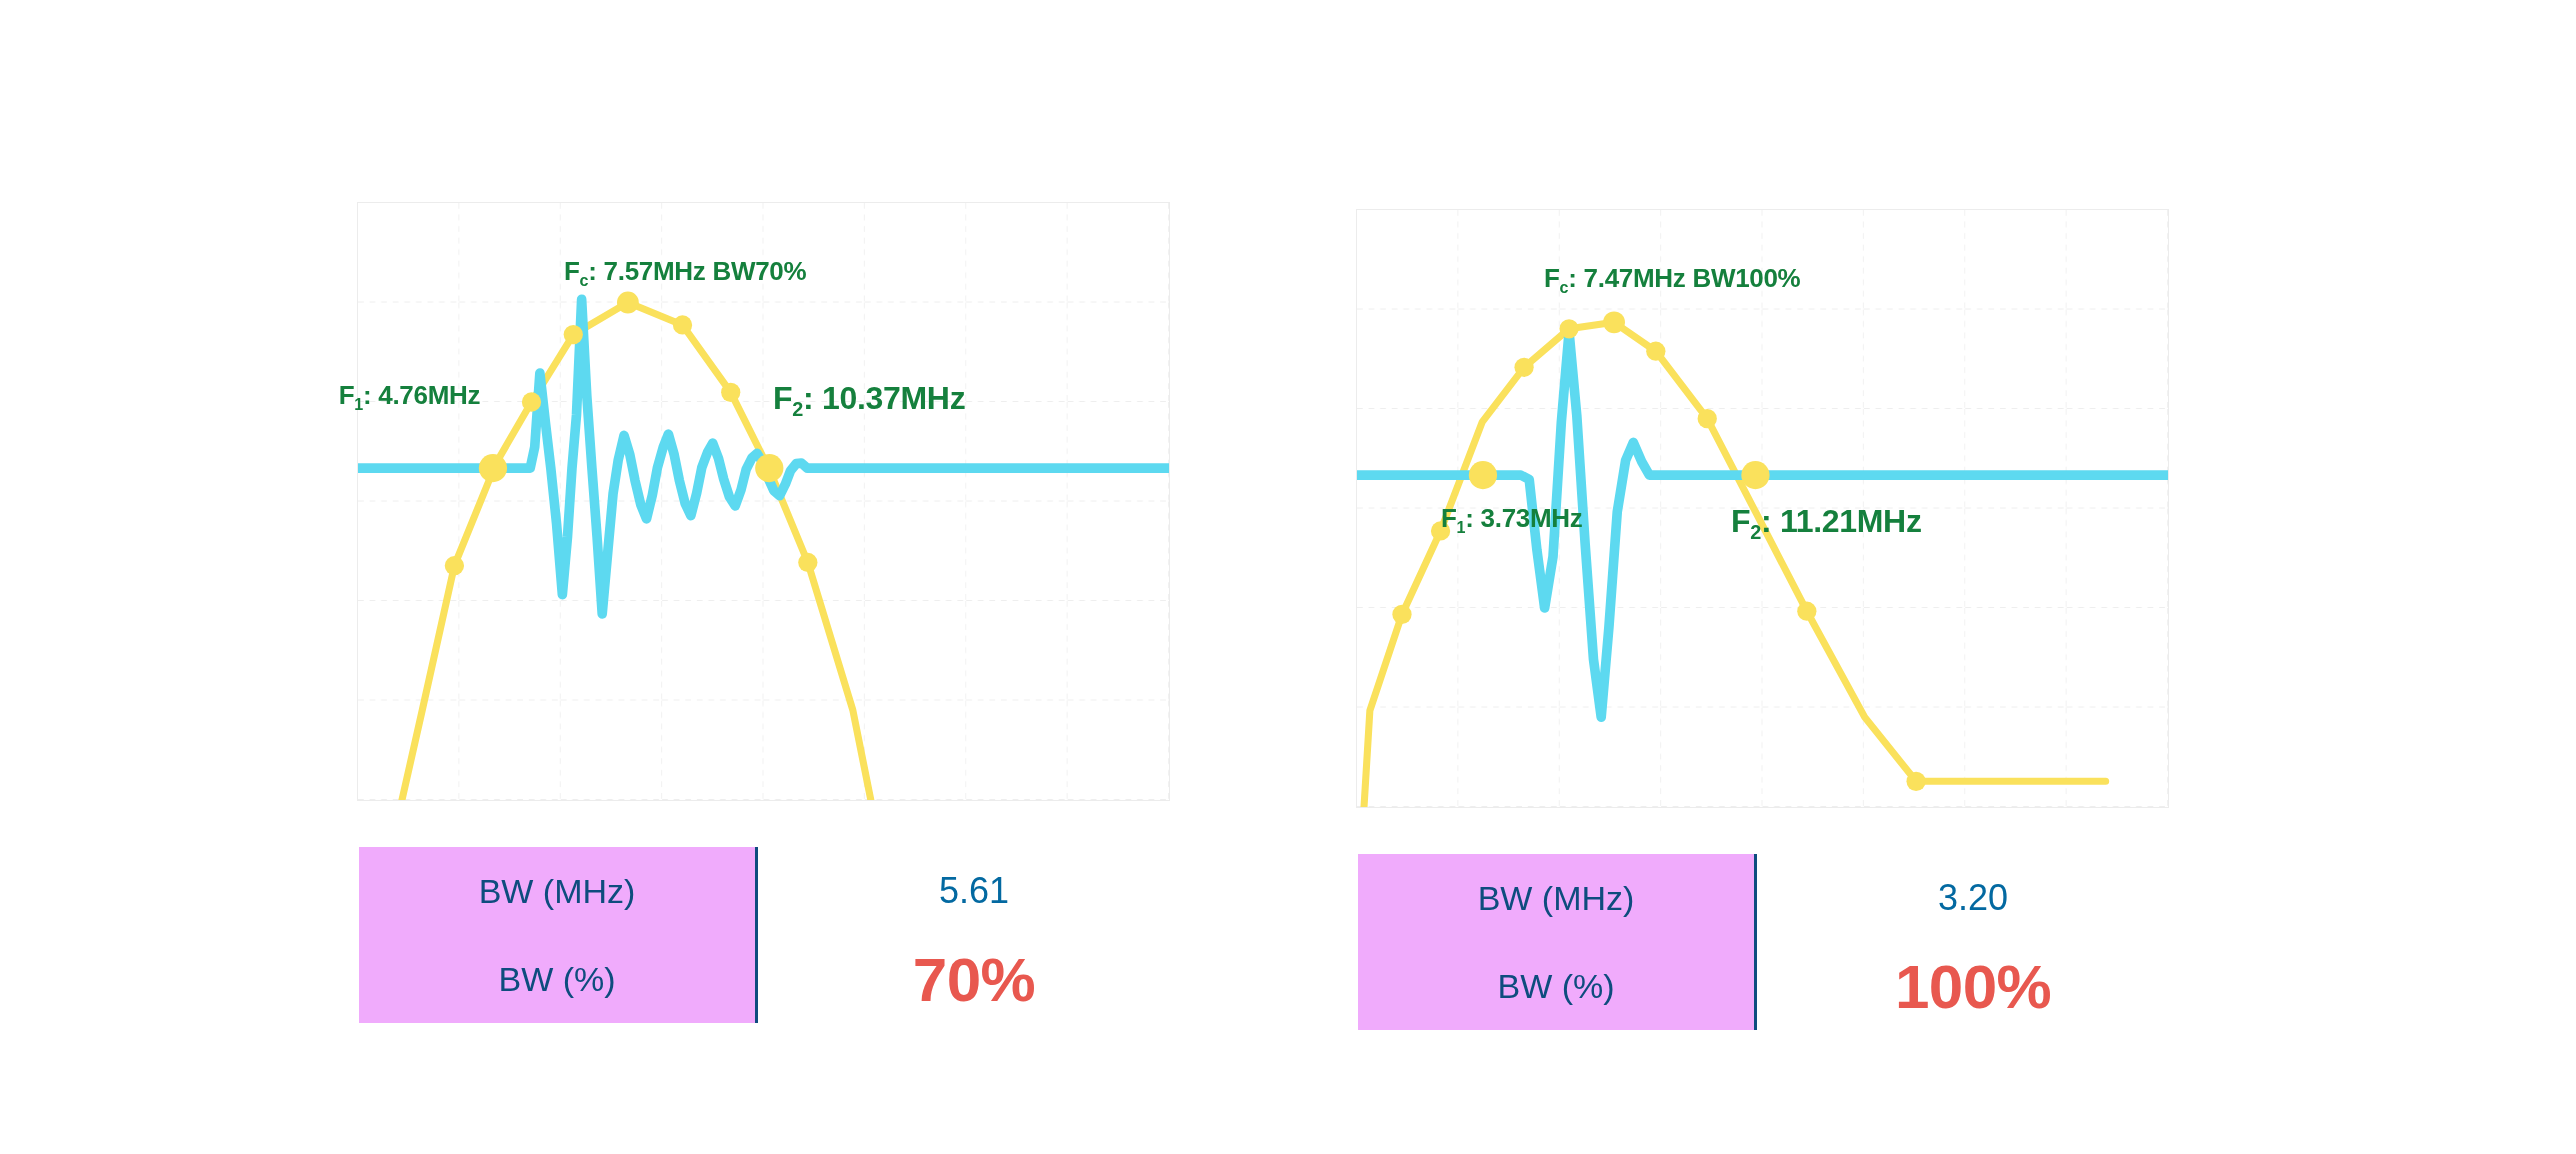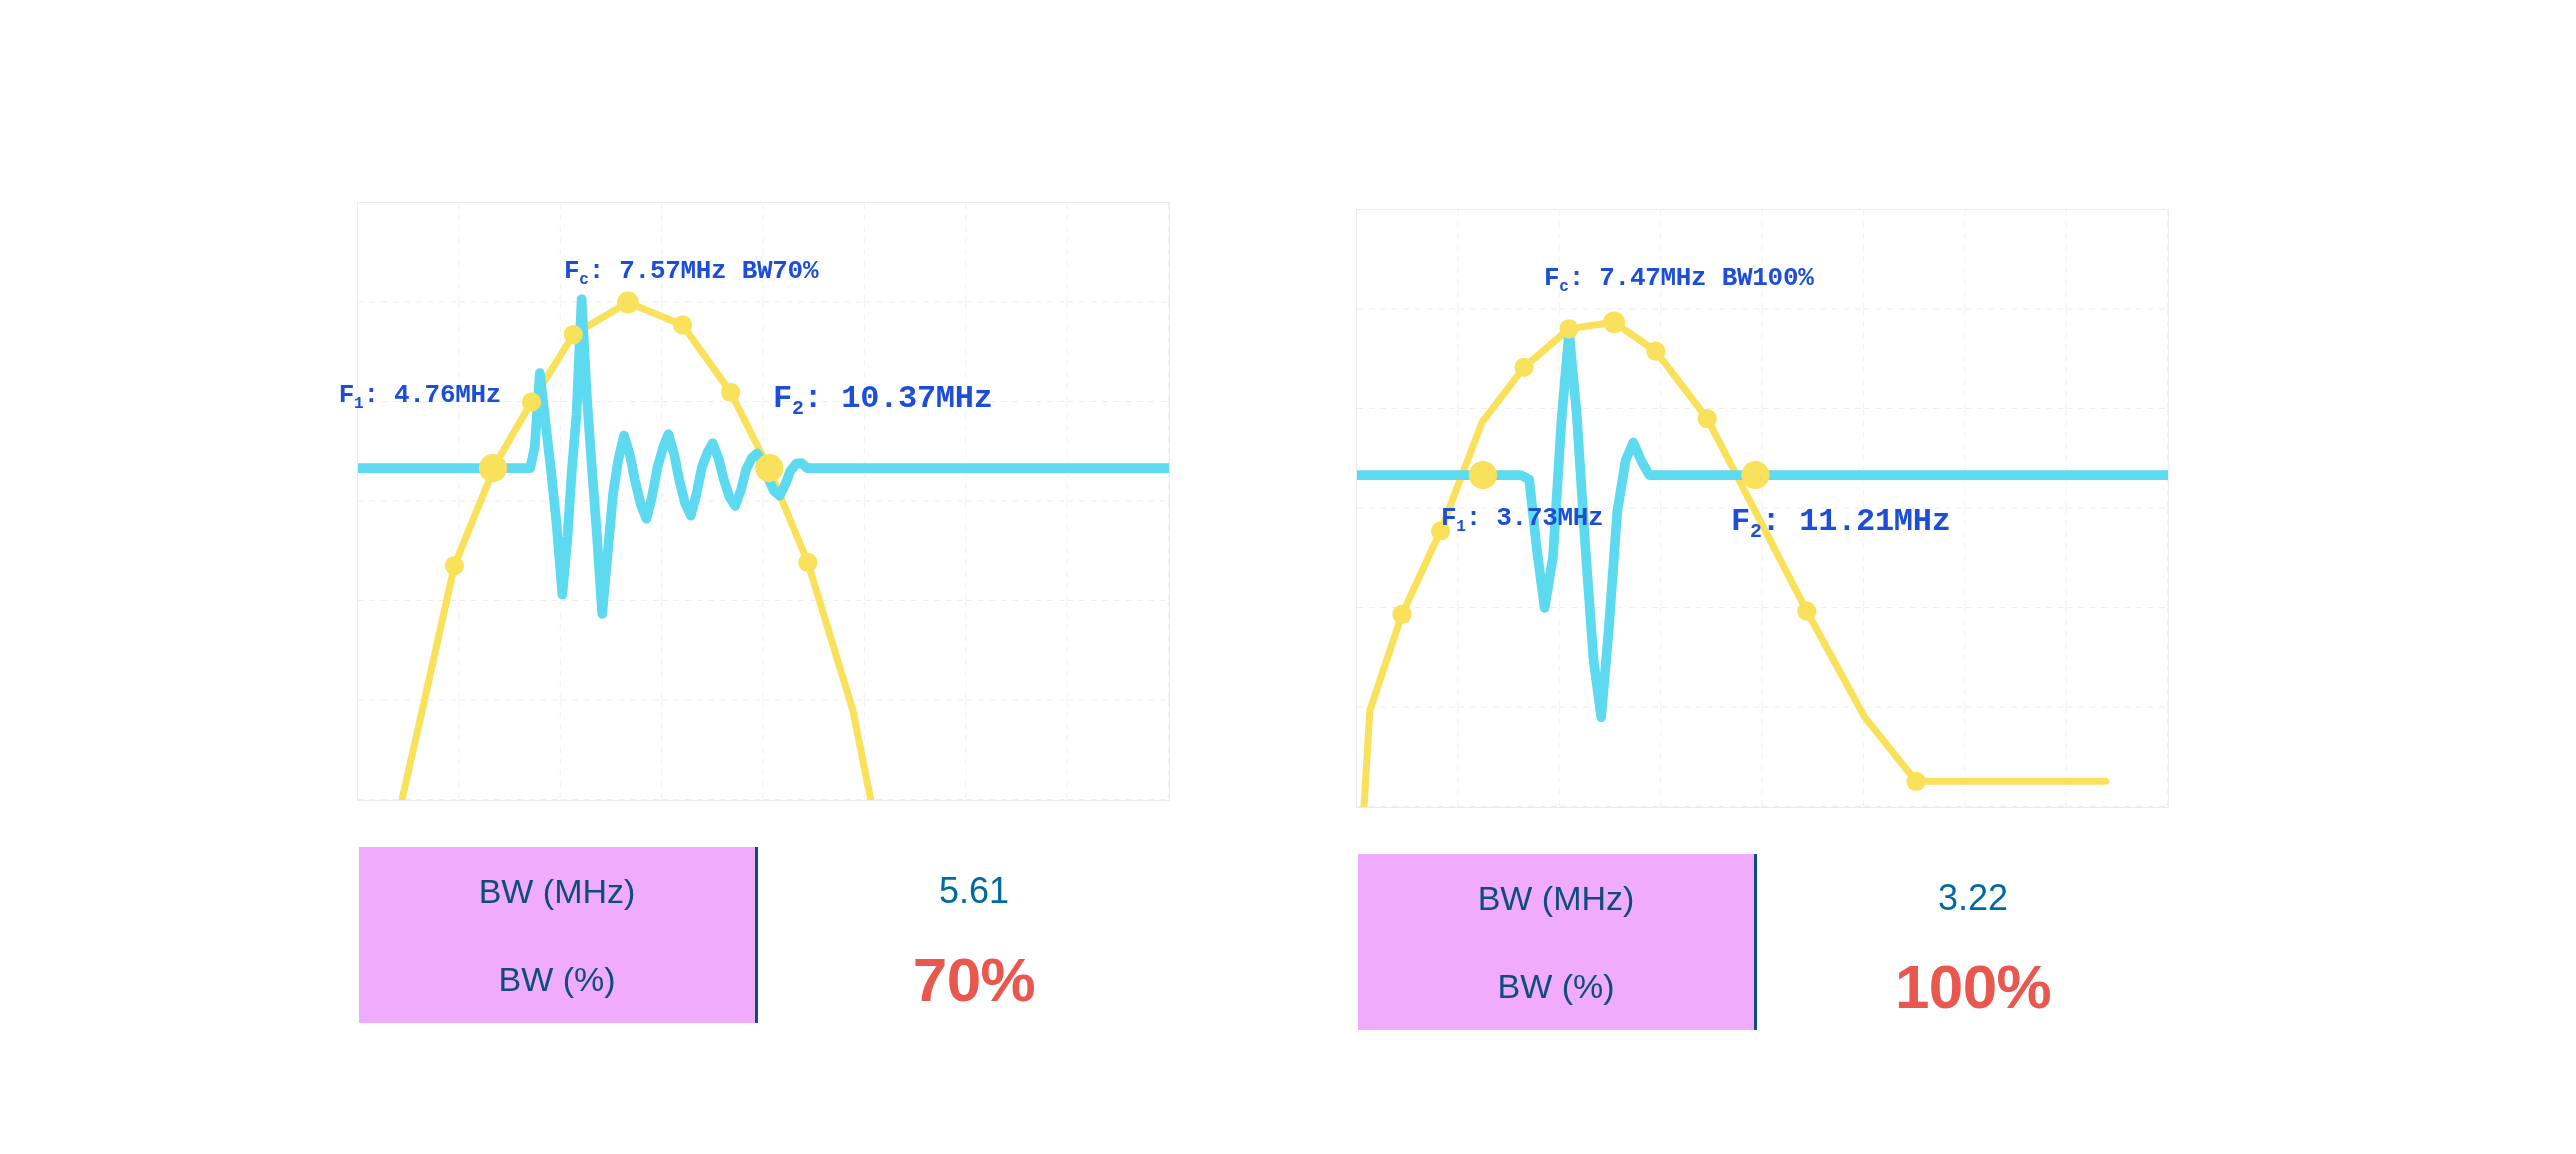--- a/index.html
+++ b/index.html
@@ -10,22 +10,22 @@
   .panel.left{left:193px;}
   .panel.right{left:1192px;margin-top:7px;}
 
   .plot-frame{
     position:absolute;left:164px;top:202px;width:813px;height:599px;
     background:#ffffff;border:1.9px solid #ececec;box-sizing:border-box;
   }
   .plot-svg{position:absolute;left:0;top:0;width:100%;height:100%;display:block;}
 
   .axis-label{
-    position:absolute;color:#1d4ed8;font-weight:bold;white-space:nowrap;
-    font-family:Liberation Mono, monospace;letter-spacing:-0.3px;
+    position:absolute;color:#15803d;font-weight:bold;white-space:nowrap;
+    font-family:Liberation Sans, sans-serif;letter-spacing:-0.3px;
   }
   .axis-label sub{font-size:0.62em;vertical-align:-0.35em;}
   .lbl-fc{font-size:26px;}
   .lbl-f1{font-size:26px;}
   .lbl-f2{font-size:32px;}
 
   .bw-table{position:absolute;width:831px;}
   .bw-table .rule{
     position:absolute;left:0;width:100%;height:3.9px;background:#0E4C7E;
   }
@@ -169,21 +169,21 @@
       <div class="axis-label lbl-f2" style="left:374px;top:293px;">
         <span>F</span><sub>2</sub><span>: 11.21MHz</span>
       </div>
     </div>
 
     <div class="bw-table" style="left:166px;top:847px;">
       <div class="top-hair"></div>
       <div class="bw-row">
         <div class="bw-key">BW (MHz)</div>
         <div class="bw-val">
-          <span class="v-num">3.22</span>
+          <span class="v-num">3.20</span>
         </div>
       </div>
       <div class="rule" style="top:88px;"></div>
       <div class="bw-row">
         <div class="bw-key">BW (%)</div>
         <div class="bw-val">
           <span class="v-pct">100%</span>
         </div>
       </div>
     </div>

